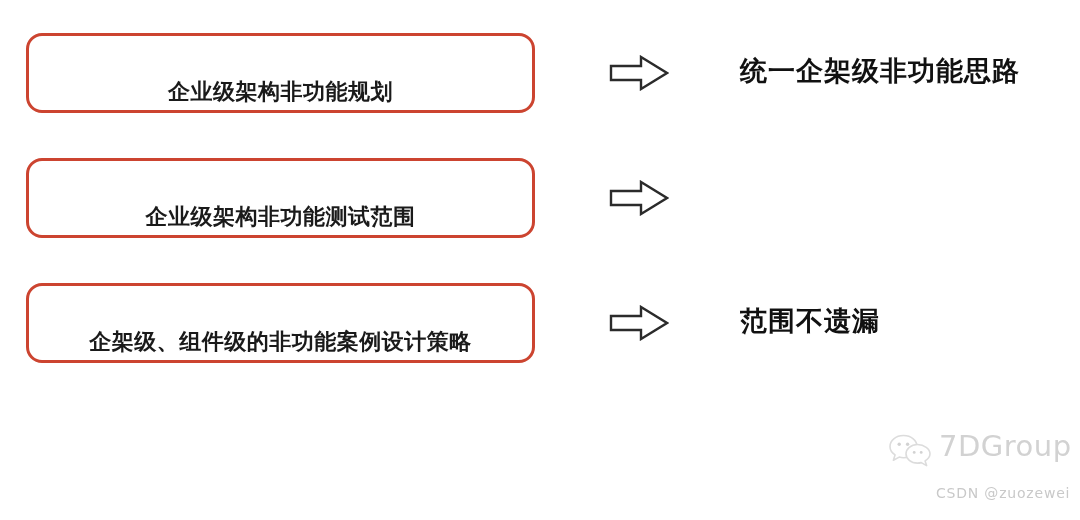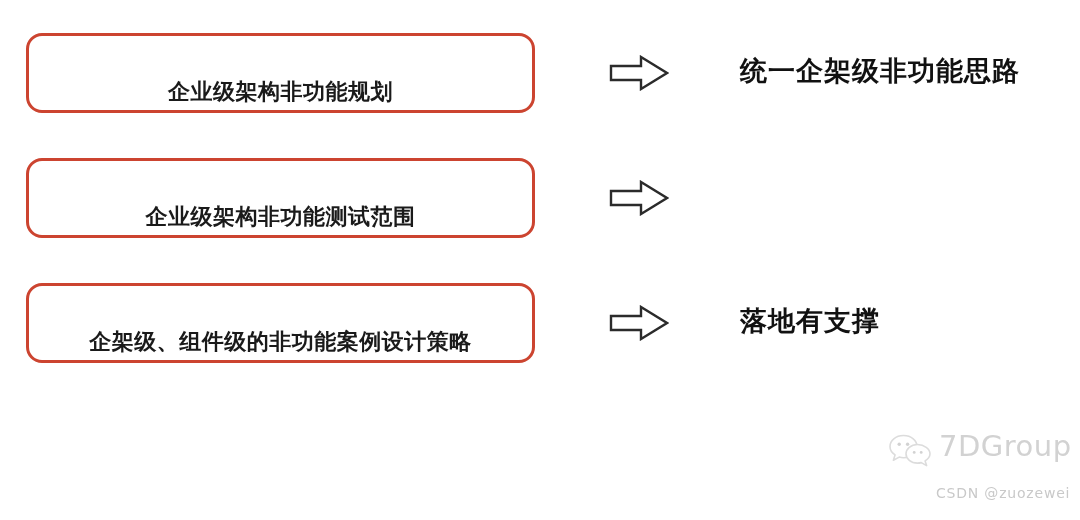--- a/index.html
+++ b/index.html
@@ -153,21 +153,21 @@
 
   <div class="row row-3">
     <div class="stage-box">
       <span class="stage-label">企架级、组件级的非功能案例设计策略</span>
     </div>
     <div class="arrow-wrap">
       <svg width="60" height="36" viewBox="0 0 60 36" aria-hidden="true">
         <polygon points="2,11 32,11 32,2 58,18 32,34 32,25 2,25" fill="#ffffff" stroke="#2b2b2b" stroke-width="2.4" stroke-linejoin="miter"></polygon>
       </svg>
     </div>
-    <div class="outcome-label">落地有支撑</div>
+    <div class="outcome-label">范围不遗漏</div>
   </div>
 
 
   <div id="watermark">
     <div class="wm-brandline">
       <span class="wm-logo">
         <svg class="wm-logo" width="44" height="40" viewBox="0 0 44 40" aria-hidden="true">
 
           <path d="M15.5 3.5 C7.6 3.5 2 8.6 2 14.4 C2 17.8 4 20.8 7.1 22.8 L5.4 28.2 L11.2 25.1
                    C12.6 25.5 14.0 25.7 15.5 25.7 C23.4 25.7 29 20.6 29 14.4 C29 8.6 23.4 3.5 15.5 3.5 Z" fill="#ffffff" stroke="#dcdcdc" stroke-width="1.6" stroke-linejoin="round"></path>

